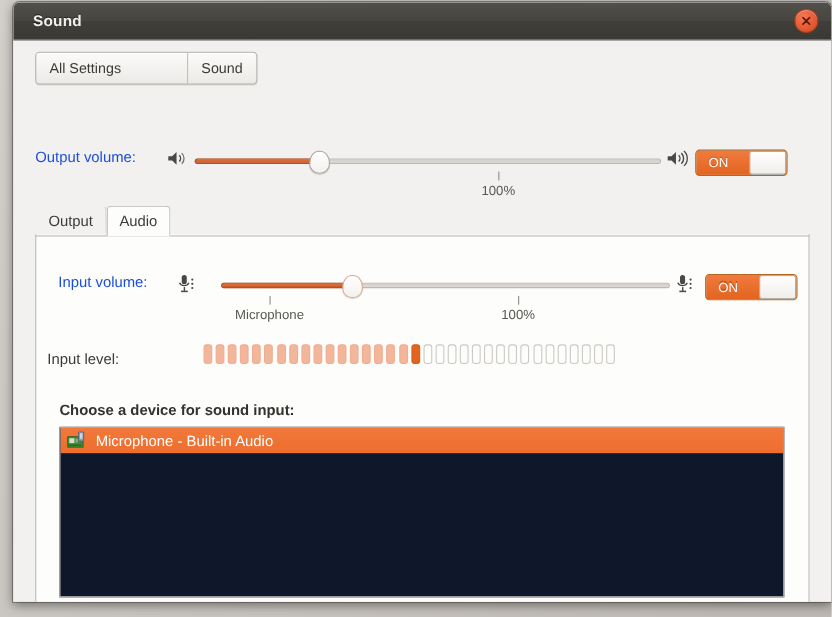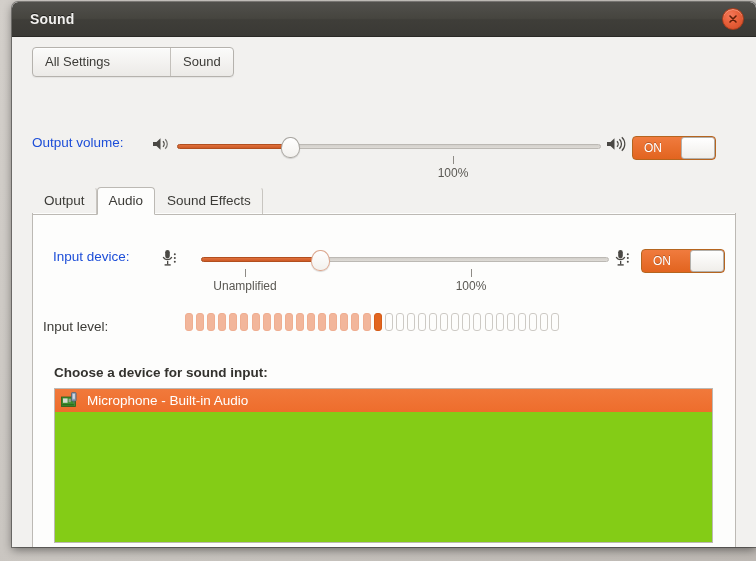--- a/index.html
+++ b/index.html
@@ -298,21 +298,21 @@
     font-weight: bold;
     color: #33322e;
     text-align: center;
   }
   #device-list {
     position: absolute;
     left: 21px;
     top: 175px;
     width: 659px;
     height: 155px;
-    background: #84cc16;
+    background: #0f172a;
     border: 1px solid #bcb9b4;
     box-sizing: border-box;
     overflow: hidden;
   }
   .device-row {
     height: 23px;
     display: flex;
     align-items: center;
     padding-left: 6px;
     cursor: pointer;
@@ -384,48 +384,47 @@
         <span class="sw-label">ON</span>
         <span class="sw-handle"></span>
       </div>
     </div>
 
     <div id="notebook">
 
       <div id="tabstrip">
         <div class="tab">Output</div>
         <div class="tab active">Audio</div>
-        <div class="tab">Sound Effects</div>
       </div>
 
       <div id="tabpanel">
 
         <div id="input-row">
 
-          <span class="row-label" id="input-label">Input device:</span>
+          <span class="row-label" id="input-label">Input volume:</span>
 
           <span class="spk-icon" style="left:128px; top:8px;">
             <svg width="20" height="18" viewBox="0 0 20 18">
               <rect x="4.2" y="1" width="4.6" height="8.4" rx="2.3" fill="#4a4844"></rect>
               <path d="M2.2,8 A4.8,4.8 0 0 0 10.8,8" stroke="#4a4844" stroke-width="1.3" fill="none"></path>
               <rect x="6" y="12" width="1.3" height="3.4" fill="#4a4844"></rect>
               <rect x="3.6" y="15.2" width="6.1" height="1.4" fill="#4a4844"></rect>
               <circle cx="13.8" cy="5.2" r="1" fill="#4a4844"></circle>
               <circle cx="13.8" cy="9" r="1" fill="#4a4844"></circle>
               <circle cx="13.8" cy="12.8" r="1" fill="#4a4844"></circle>
             </svg>
           </span>
 
           <div class="slider-wrap" style="left:168px; top:16px; width:408px;">
             <div class="trough" style="left:0; width:408px;"></div>
             <div class="fill" style="left:0; width:118px;"></div>
             <div class="knob warm" style="left:110px;"></div>
 
             <div class="tick" style="left:44px; top:12px;"></div>
-            <div class="tick-label" style="left:44px; top:22px;">Unamplified</div>
+            <div class="tick-label" style="left:44px; top:22px;">Microphone</div>
 
             <div class="tick" style="left:270px; top:12px;"></div>
             <div class="tick-label" style="left:270px; top:22px;">100%</div>
           </div>
 
           <span class="spk-icon" style="left:581px; top:8px;">
             <svg width="20" height="18" viewBox="0 0 20 18">
               <rect x="4.2" y="1" width="4.6" height="8.4" rx="2.3" fill="#4a4844"></rect>
               <path d="M2.2,8 A4.8,4.8 0 0 0 10.8,8" stroke="#4a4844" stroke-width="1.3" fill="none"></path>
               <rect x="6" y="12" width="1.3" height="3.4" fill="#4a4844"></rect>

